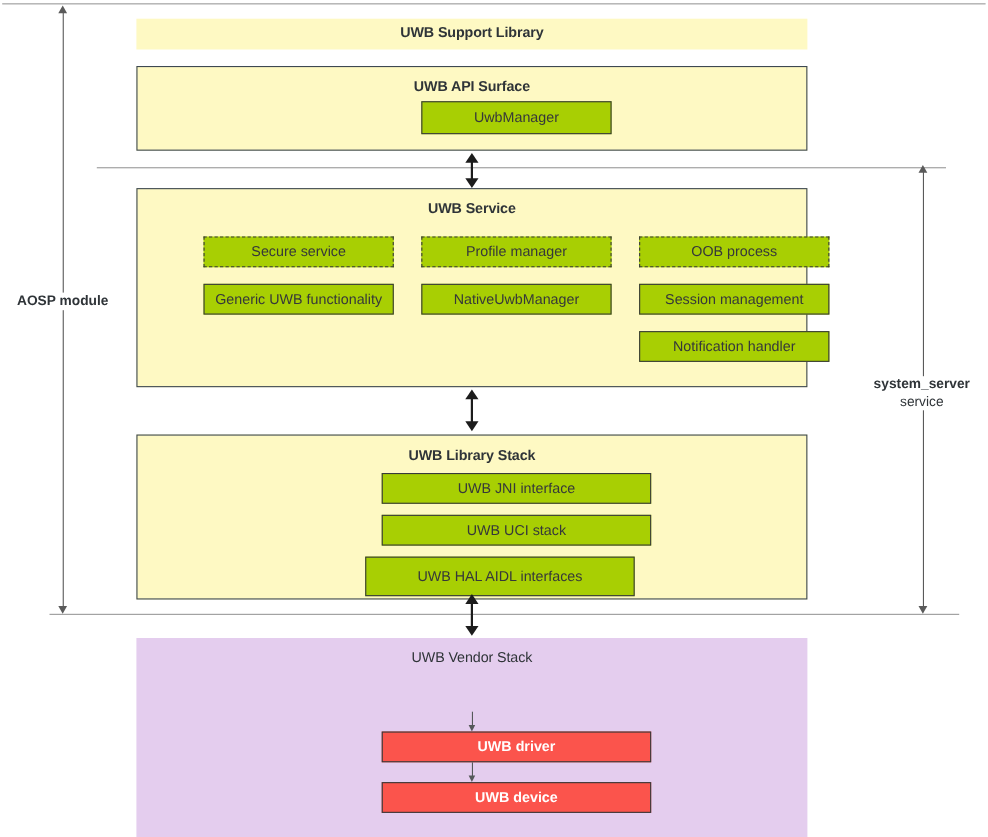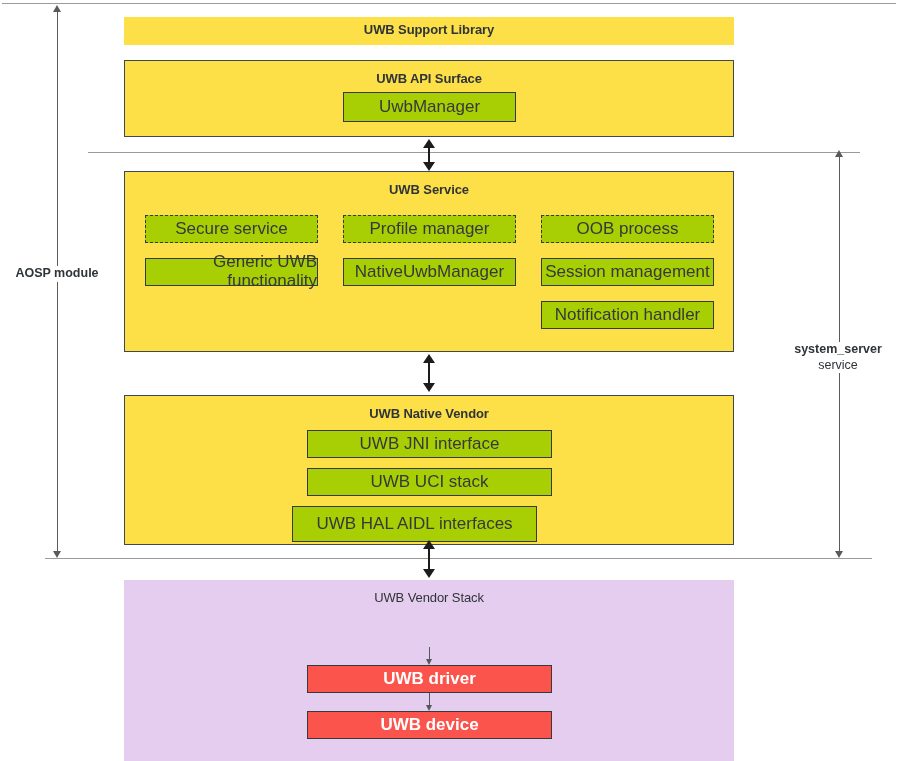--- a/index.html
+++ b/index.html
@@ -39,21 +39,21 @@
     border-left: 4px solid transparent;
     border-right: 4px solid transparent;
   }
   .arrowhead.up   { border-bottom: 7px solid #5a5a5a; }
   .arrowhead.down { border-top: 7px solid #5a5a5a; }
 
   
   .block {
     position: absolute;
     box-sizing: border-box;
-    background: #fde047;
+    background: #fef9c3;
   }
   .block.bordered { border: 1px solid #3d4852; }
   .block.vendor {
     background: #e4cdee;
     border: none;
   }
   .block-title {
     text-align: center;
     font-weight: bold;
     font-size: 13px;
@@ -68,24 +68,25 @@
 
   
   .node {
     position: absolute;
     box-sizing: border-box;
     background: #a8cf03;
     border: 1px solid #37393a;
     display: flex;
     align-items: center;
     justify-content: center;
-    font-size: 17px;
+    font-size: 13px;
     color: #36383a;
     text-align: center;
     line-height: 1.1;
+    margin-left: 40px;
   }
   .node.dashed { border-style: dashed; }
   .node.red {
     background: #fb544c;
     color: #ffffff;
     font-weight: bold;
   }
 
   
   .conn {
@@ -204,21 +205,21 @@
     <span>Notification handler</span>
   </div>
 
   <div class="conn" style="left:423px; top:354px; height:38px;">
     <div class="shaft" style="top:6px; bottom:6px;"></div>
     <div class="head up"></div>
     <div class="head down"></div>
   </div>
 
   <div class="block bordered" style="left:124px; top:395px; width:610px; height:150px;">
-    <div class="block-title">UWB Native Vendor</div>
+    <div class="block-title">UWB Library Stack</div>
   </div>
   <div class="node" style="left:307px; top:430px; width:245px; height:28px;">
     <span>UWB JNI interface</span>
   </div>
   <div class="node" style="left:307px; top:468px; width:245px; height:28px;">
     <span>UWB UCI stack</span>
   </div>
   <div class="node" style="left:292px; top:506px; width:245px; height:36px;">
     <span>UWB HAL AIDL interfaces</span>
   </div>

